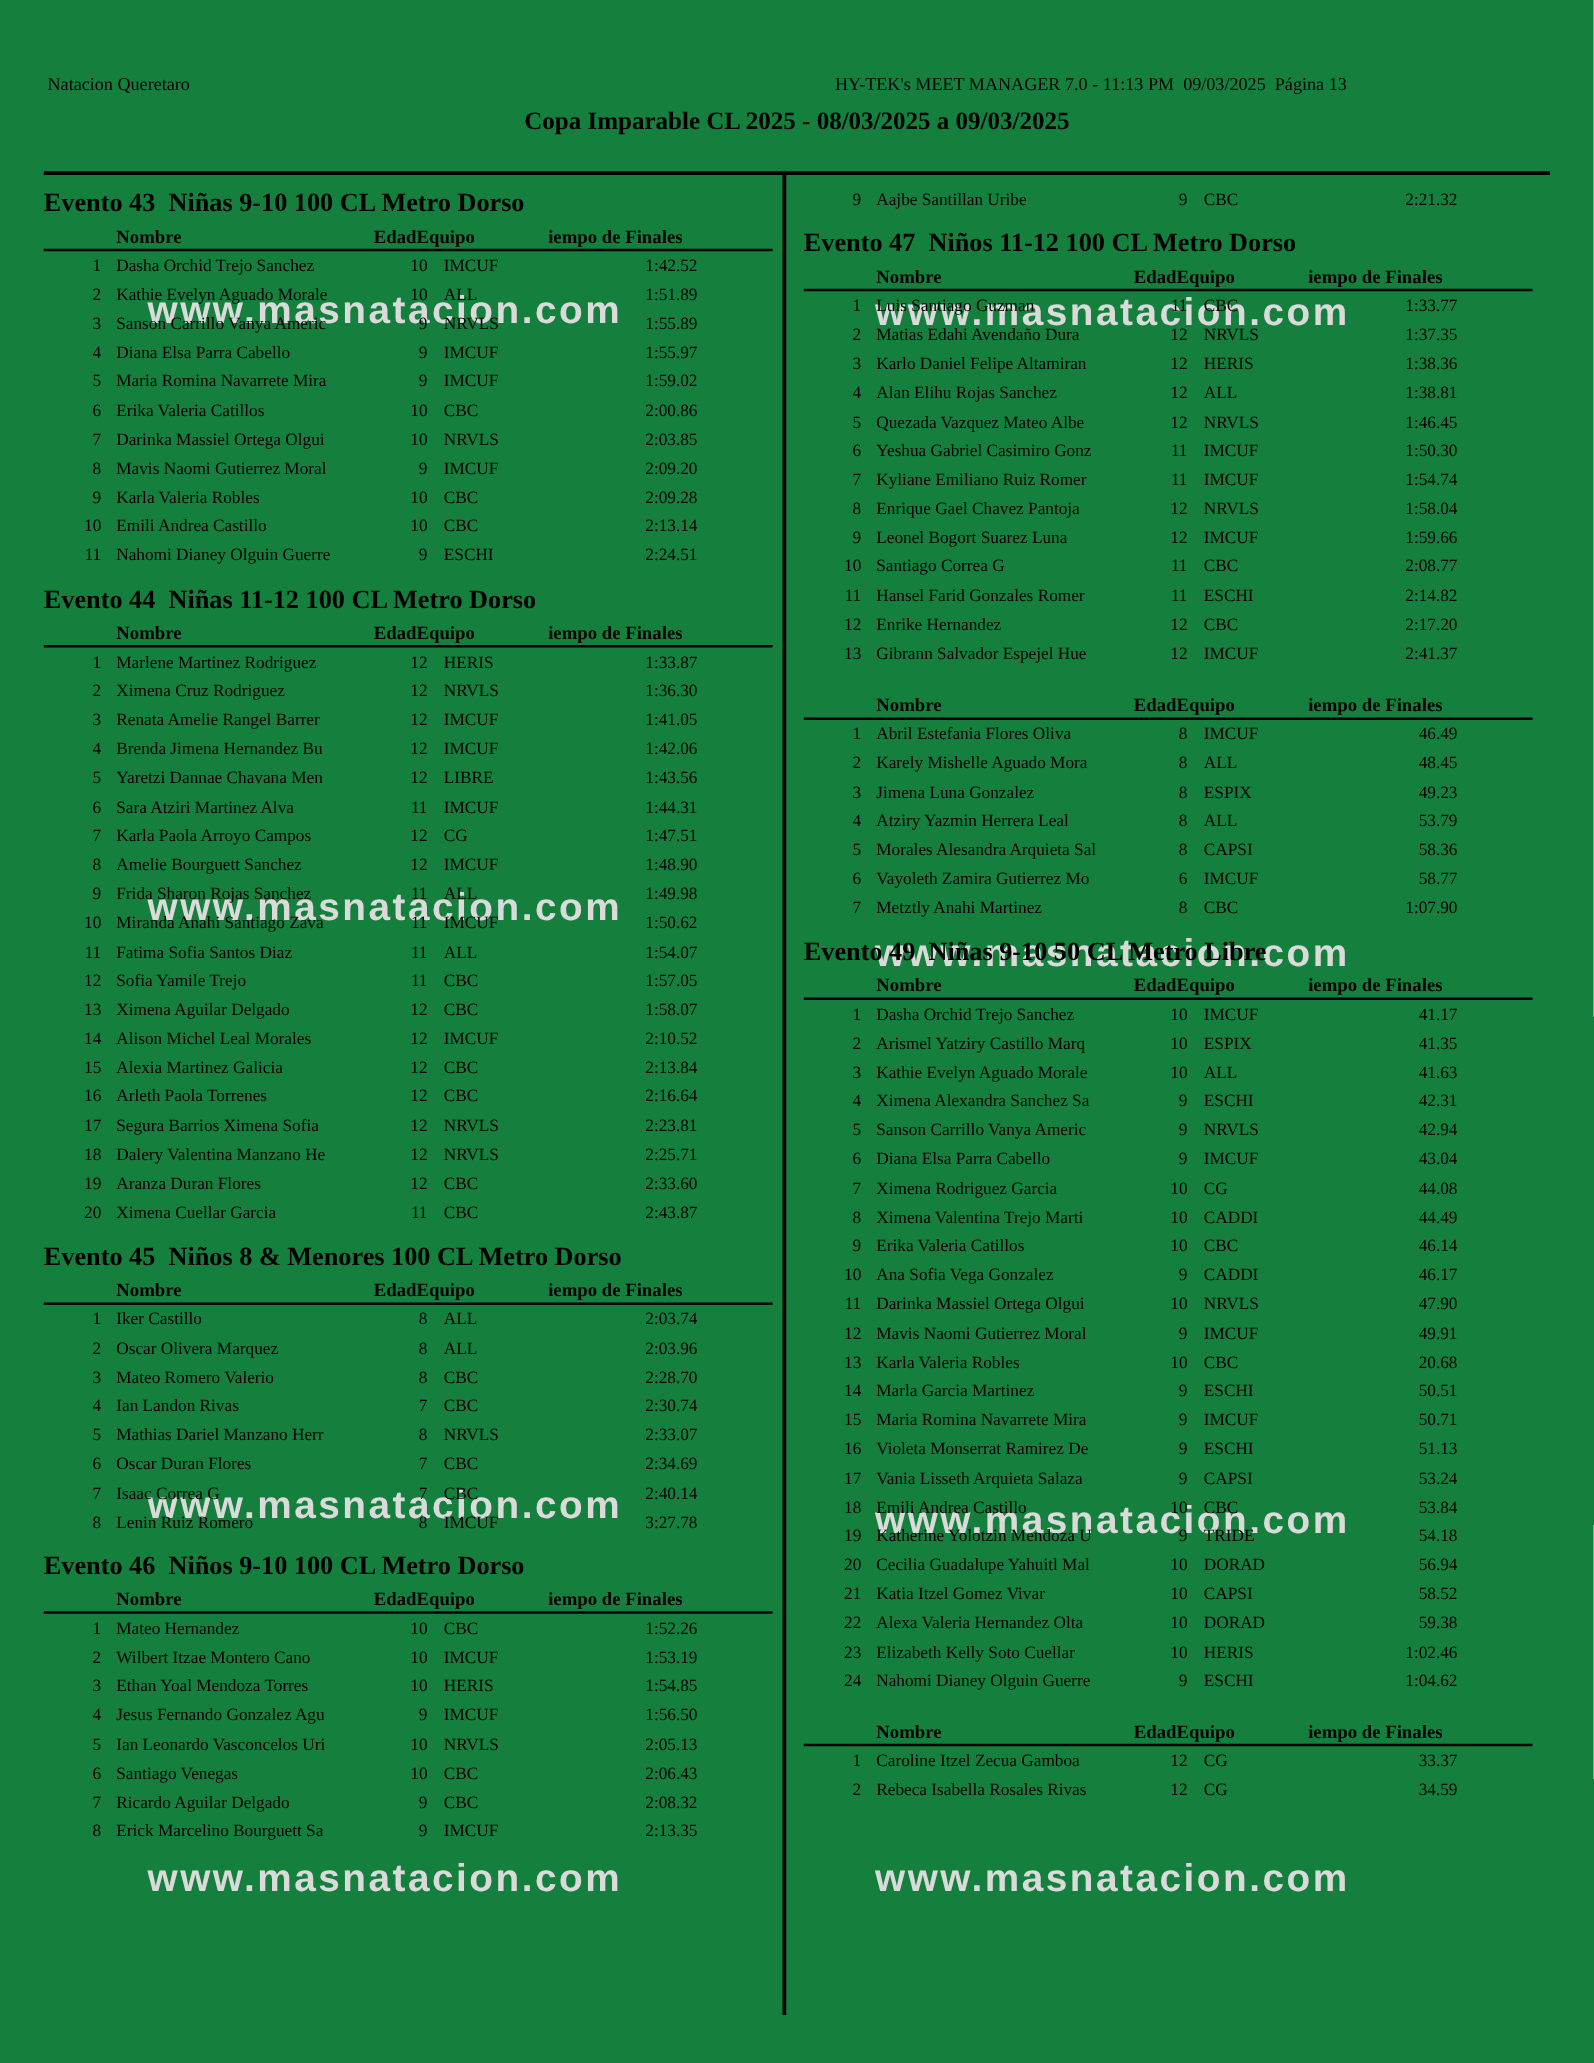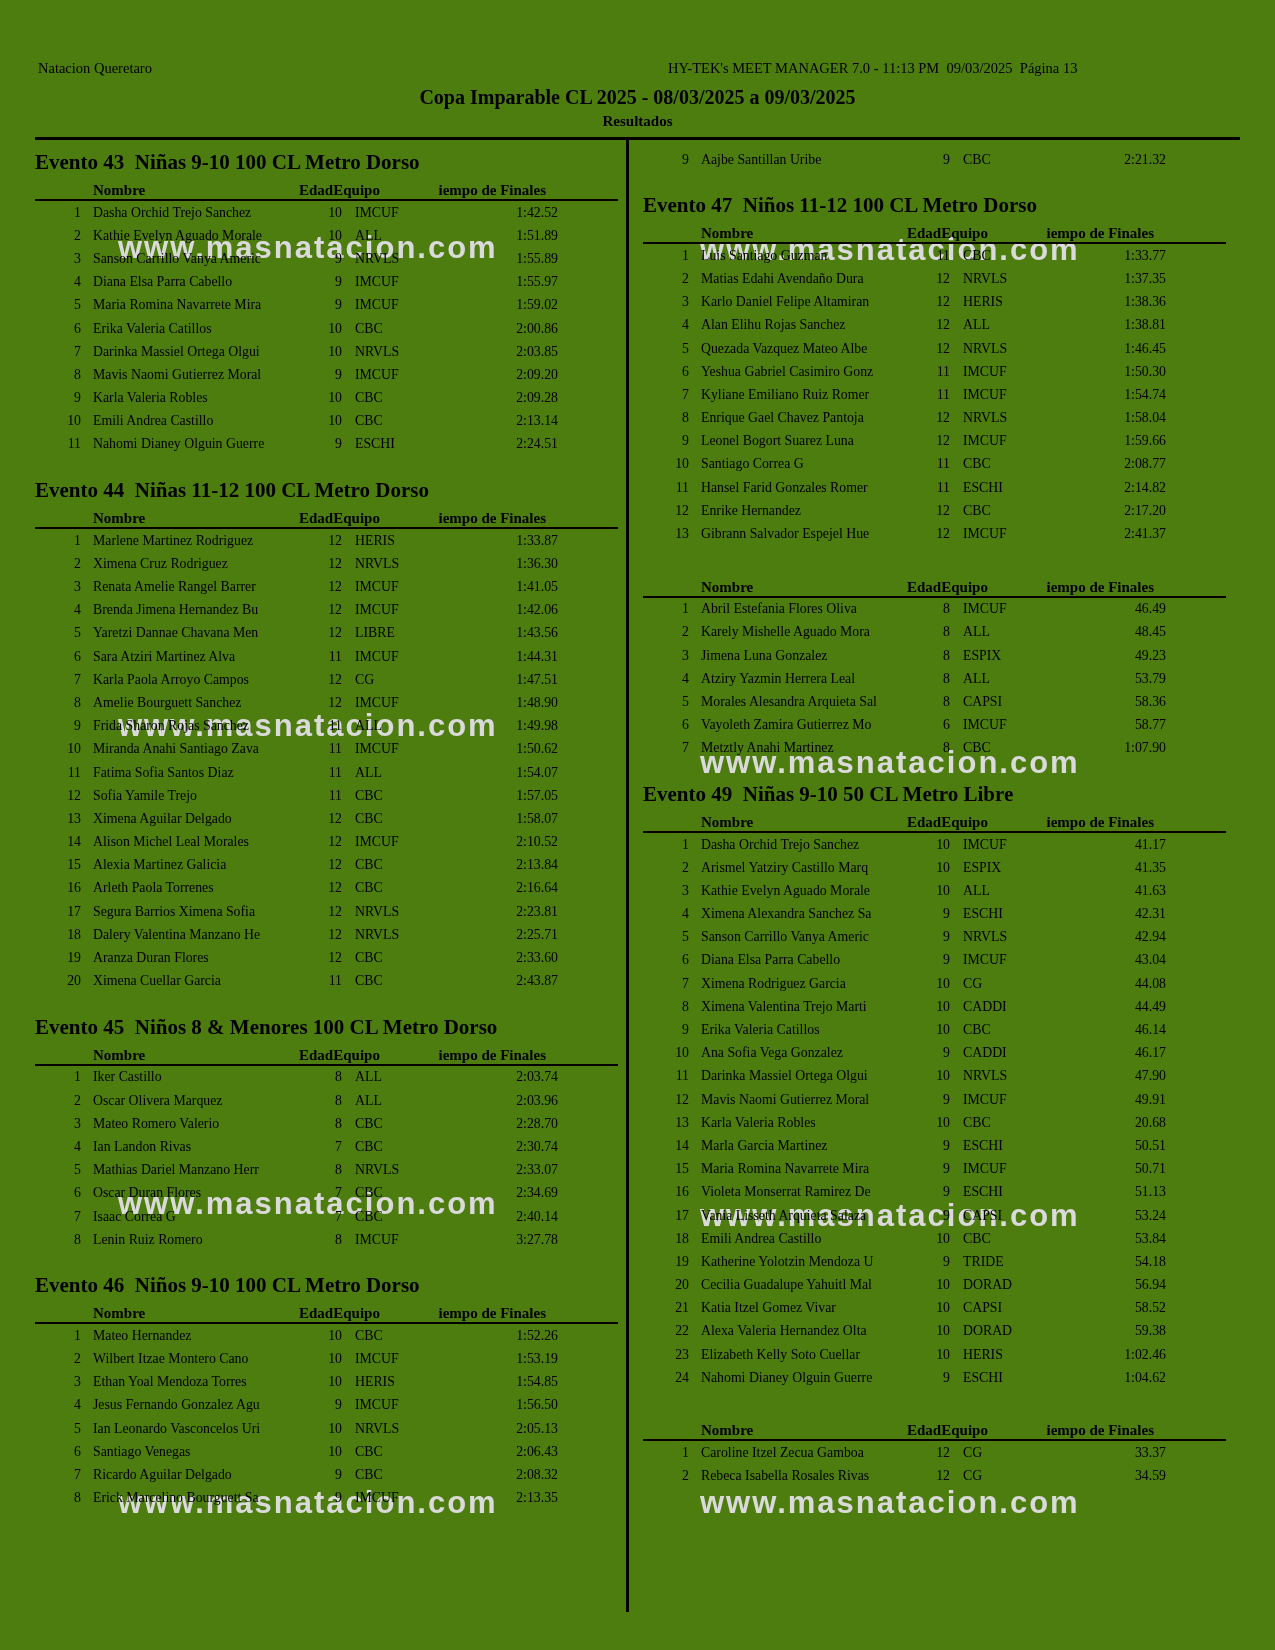--- a/index.html
+++ b/index.html
@@ -1,20 +1,20 @@
 <!DOCTYPE html>
 <html><head>
 <meta charset="utf-8">
 <style>
   html,body{margin:0;padding:0;background:#ffffff;}
   .page{
     position:relative;
     width:1275px;
     height:1650px;
-    background:#4d7c0f;
+    background:#15803d;
     font-family:"Liberation Serif", serif;
     color:#000;
     overflow:hidden;
   }
   .hdr{position:absolute;font-size:14.5px;white-space:pre;}
   .hdr-left{left:38px;top:60px;}
   .hdr-right{left:668px;top:60px;}
   .doc-title{
     position:absolute;left:35px;top:86px;width:1205px;
     text-align:center;font-weight:bold;font-size:20px;white-space:pre;
@@ -23,21 +23,21 @@
     position:absolute;left:35px;top:113px;width:1205px;
     text-align:center;font-weight:bold;font-size:15px;white-space:pre;
   }
   .top-rule{position:absolute;left:35px;top:137px;width:1205px;height:3px;background:#000;}
   .divider{position:absolute;left:626px;top:140px;width:2.5px;height:1472px;background:#000;}
 
   .col{position:absolute;top:142px;width:583px;}
   .col-left{left:35px;}
   .col-right{left:643px;}
 
-  .event{margin-top:24px;}
+  .event{margin-top:13px;}
   .col > .event:first-child{margin-top:10px;}
   .orphan{margin-top:6px;margin-bottom:9px;}
 
   .event-title{
     font-weight:bold;font-size:21px;line-height:21px;white-space:pre;
   }
   .t-head{
     display:flex;align-items:flex-end;height:26px;
     border-bottom:2.5px solid #000;
     font-weight:bold;font-size:15px;white-space:pre;
@@ -70,21 +70,20 @@
     pointer-events:none;
   }
 </style>
 </head>
 <body>
 
 <div class="page">
   <div class="hdr hdr-left">Natacion Queretaro</div>
   <div class="hdr hdr-right">HY-TEK's MEET MANAGER 7.0 - 11:13 PM  09/03/2025  Página 13</div>
   <div class="doc-title">Copa Imparable CL 2025 - 08/03/2025 a 09/03/2025</div>
-  <div class="doc-sub">Resultados</div>
   <div class="top-rule"></div>
   <div class="divider"></div>
 
   <span class="wm" style="left:118px;top:230px;">www.masnatacion.com</span>
   <span class="wm" style="left:700px;top:232px;">www.masnatacion.com</span>
   <span class="wm" style="left:118px;top:708px;">www.masnatacion.com</span>
   <span class="wm" style="left:700px;top:745px;">www.masnatacion.com</span>
   <span class="wm" style="left:118px;top:1186px;">www.masnatacion.com</span>
   <span class="wm" style="left:700px;top:1198px;">www.masnatacion.com</span>
   <span class="wm" style="left:118px;top:1485px;">www.masnatacion.com</span>

